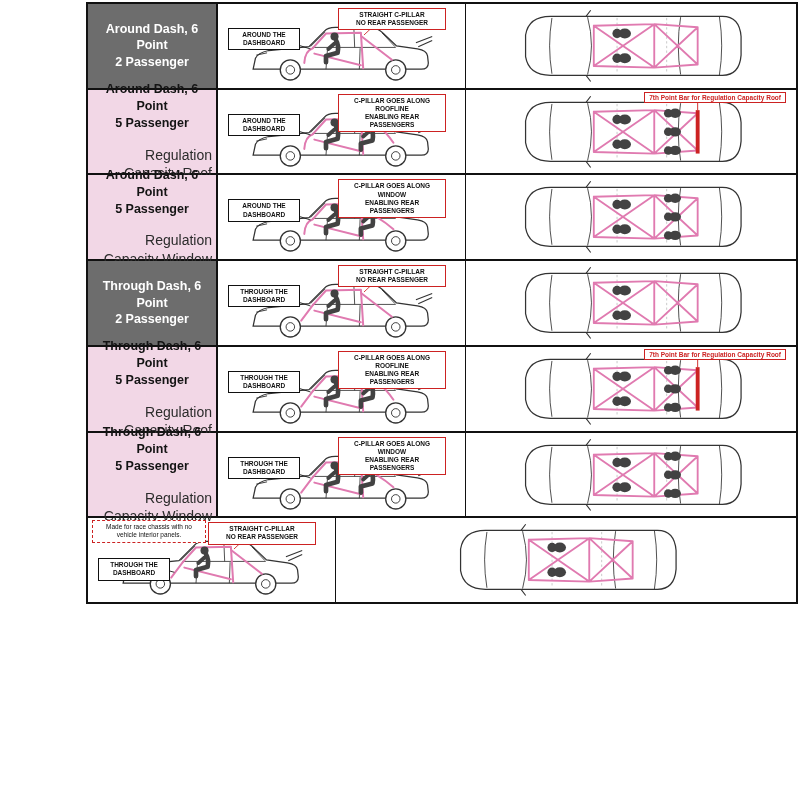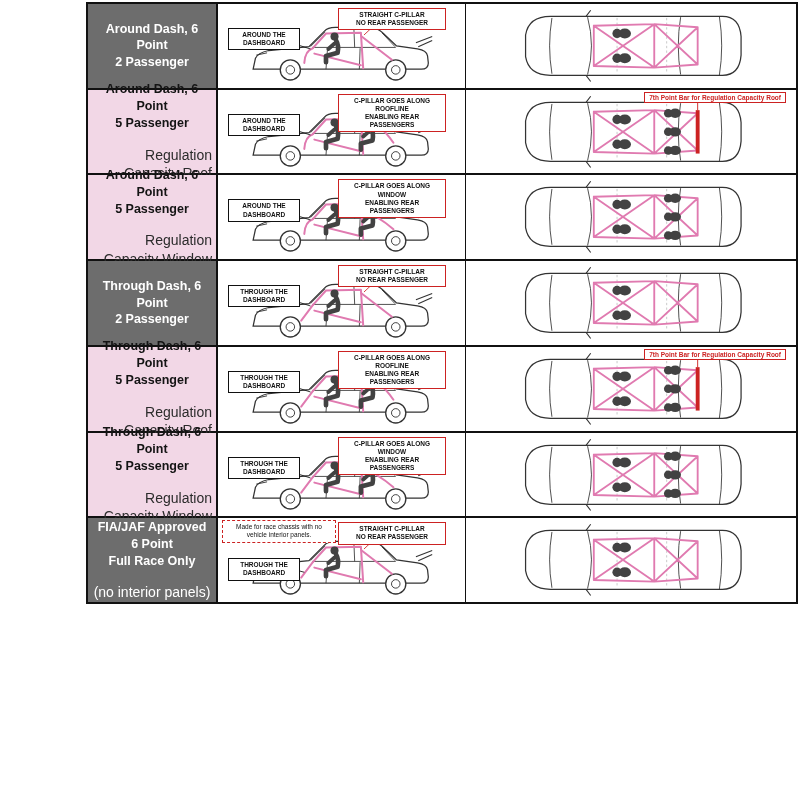--- a/index.html
+++ b/index.html
@@ -383,26 +383,20 @@
           <ellipse cx="225" cy="30" rx="7.5" ry="6" fill="#424242"></ellipse>
           <circle cx="216" cy="54" r="5.5" fill="#424242"></circle>
           <ellipse cx="225" cy="54" rx="7.5" ry="6" fill="#424242"></ellipse>
           <circle cx="216" cy="78" r="5.5" fill="#424242"></circle>
           <ellipse cx="225" cy="78" rx="7.5" ry="6" fill="#424242"></ellipse>
         </svg>
     </div>
   </section>
 
   <section class="row dark race-row">
-    <div class="cell label">
-      <div class="l1">FIA/JAF Approved</div>
-      <div class="l1">6 Point</div>
-      <div class="l1">Full Race Only</div>
-      <div class="sub">(no interior panels)</div>
-    </div>
     <div class="cell side">
       <svg class="side-svg" viewBox="0 0 244 108" preserveAspectRatio="xMidYMax meet">
           <path d="M8,84 L11,70 Q14,63 28,60 L80,55 L100,35 Q104,30 114,30 L158,30 Q168,30 175,37 L193,54 L220,58 Q232,60 233,67 L234,76 Q234,84 225,84 Z" fill="#fff" stroke="#333333" stroke-width="1.6"></path>
           <path d="M218,50 L239,42 M221,55 L239,47" stroke="#333333" stroke-width="1.4" fill="none"></path>
           <path d="M12,66 L26,63" stroke="#333333" stroke-width="1.2"></path>
           <path d="M82,55 L101,36 M84,56 L192,56 M174,37 L191,55 M138,32 L139,56 M104,57 L102,84 M146,57 L145,84" stroke="#333333" stroke-width="1.1" fill="none"></path>
           <circle cx="56" cy="85" r="13" fill="#fff" stroke="#333333" stroke-width="1.7"></circle>
           <circle cx="56" cy="85" r="5.5" fill="none" stroke="#333333" stroke-width="1.2"></circle>
           <circle cx="192" cy="85" r="13" fill="#fff" stroke="#333333" stroke-width="1.7"></circle>
           <circle cx="192" cy="85" r="5.5" fill="none" stroke="#333333" stroke-width="1.2"></circle>

